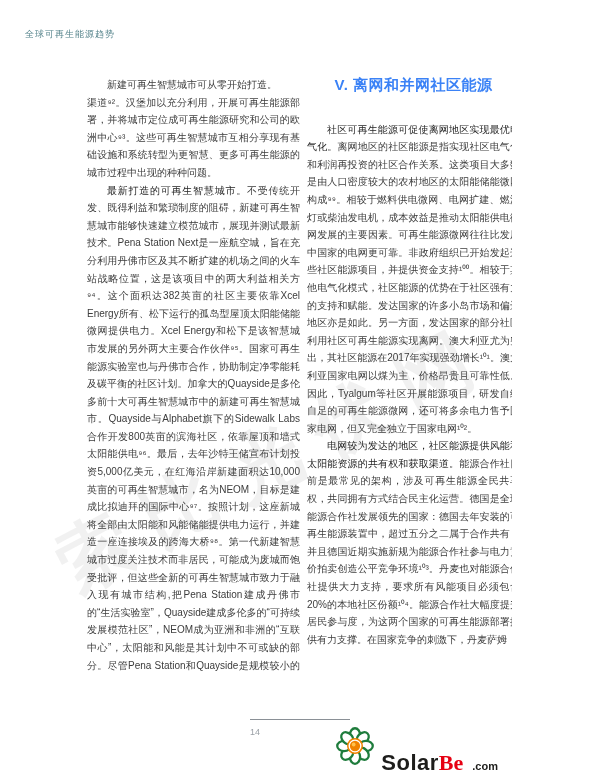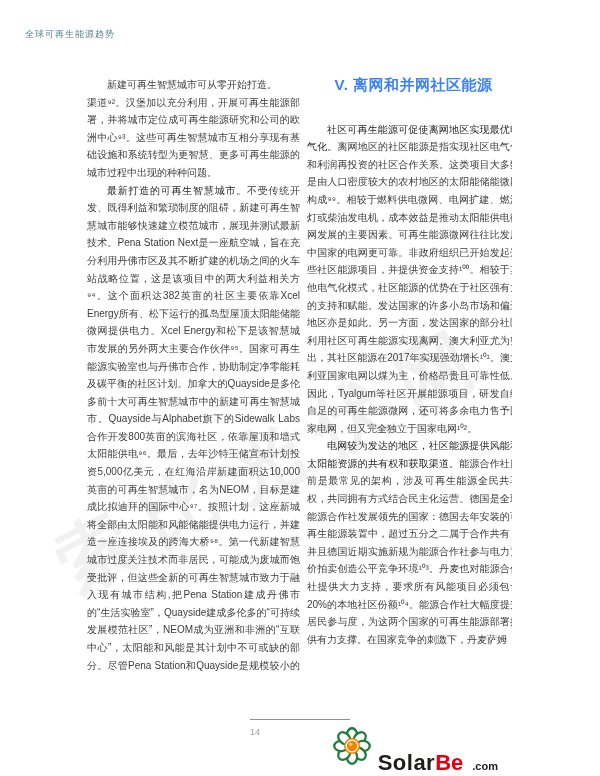--- a/index.html
+++ b/index.html
@@ -100,20 +100,21 @@
     font-size: 22px;
     font-weight: bold;
     color: #1d1d1b;
     letter-spacing: 0.5px;
     margin-top: 44px;
   }
   .logo-be {
     font-size: 22px;
     font-weight: bold;
     color: #e60012;
+    font-family: Liberation Serif, serif;
   }
   .logo-com {
     font-size: 11px;
     font-weight: bold;
     color: #1d1d1b;
     margin-left: 9px;
   }
   .logo-tagline {
     font-size: 9.5px;
     font-weight: bold;

